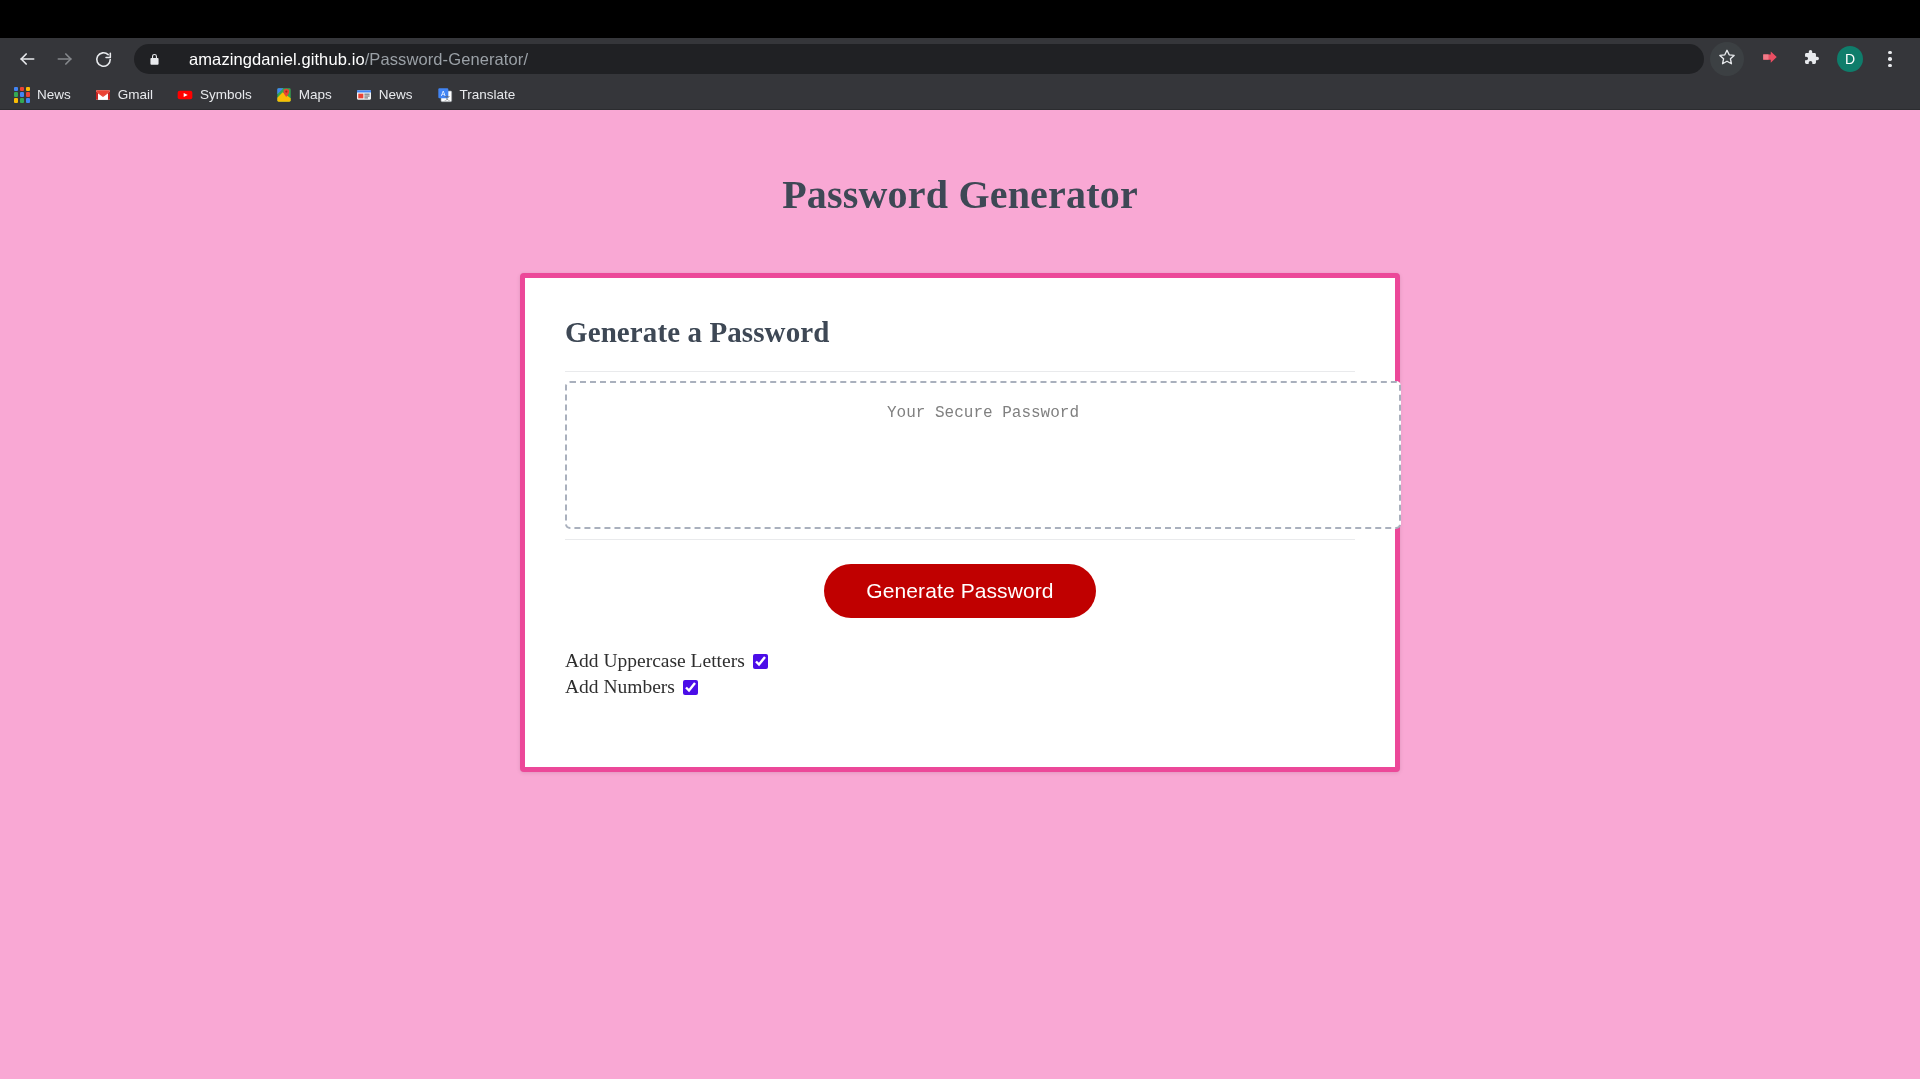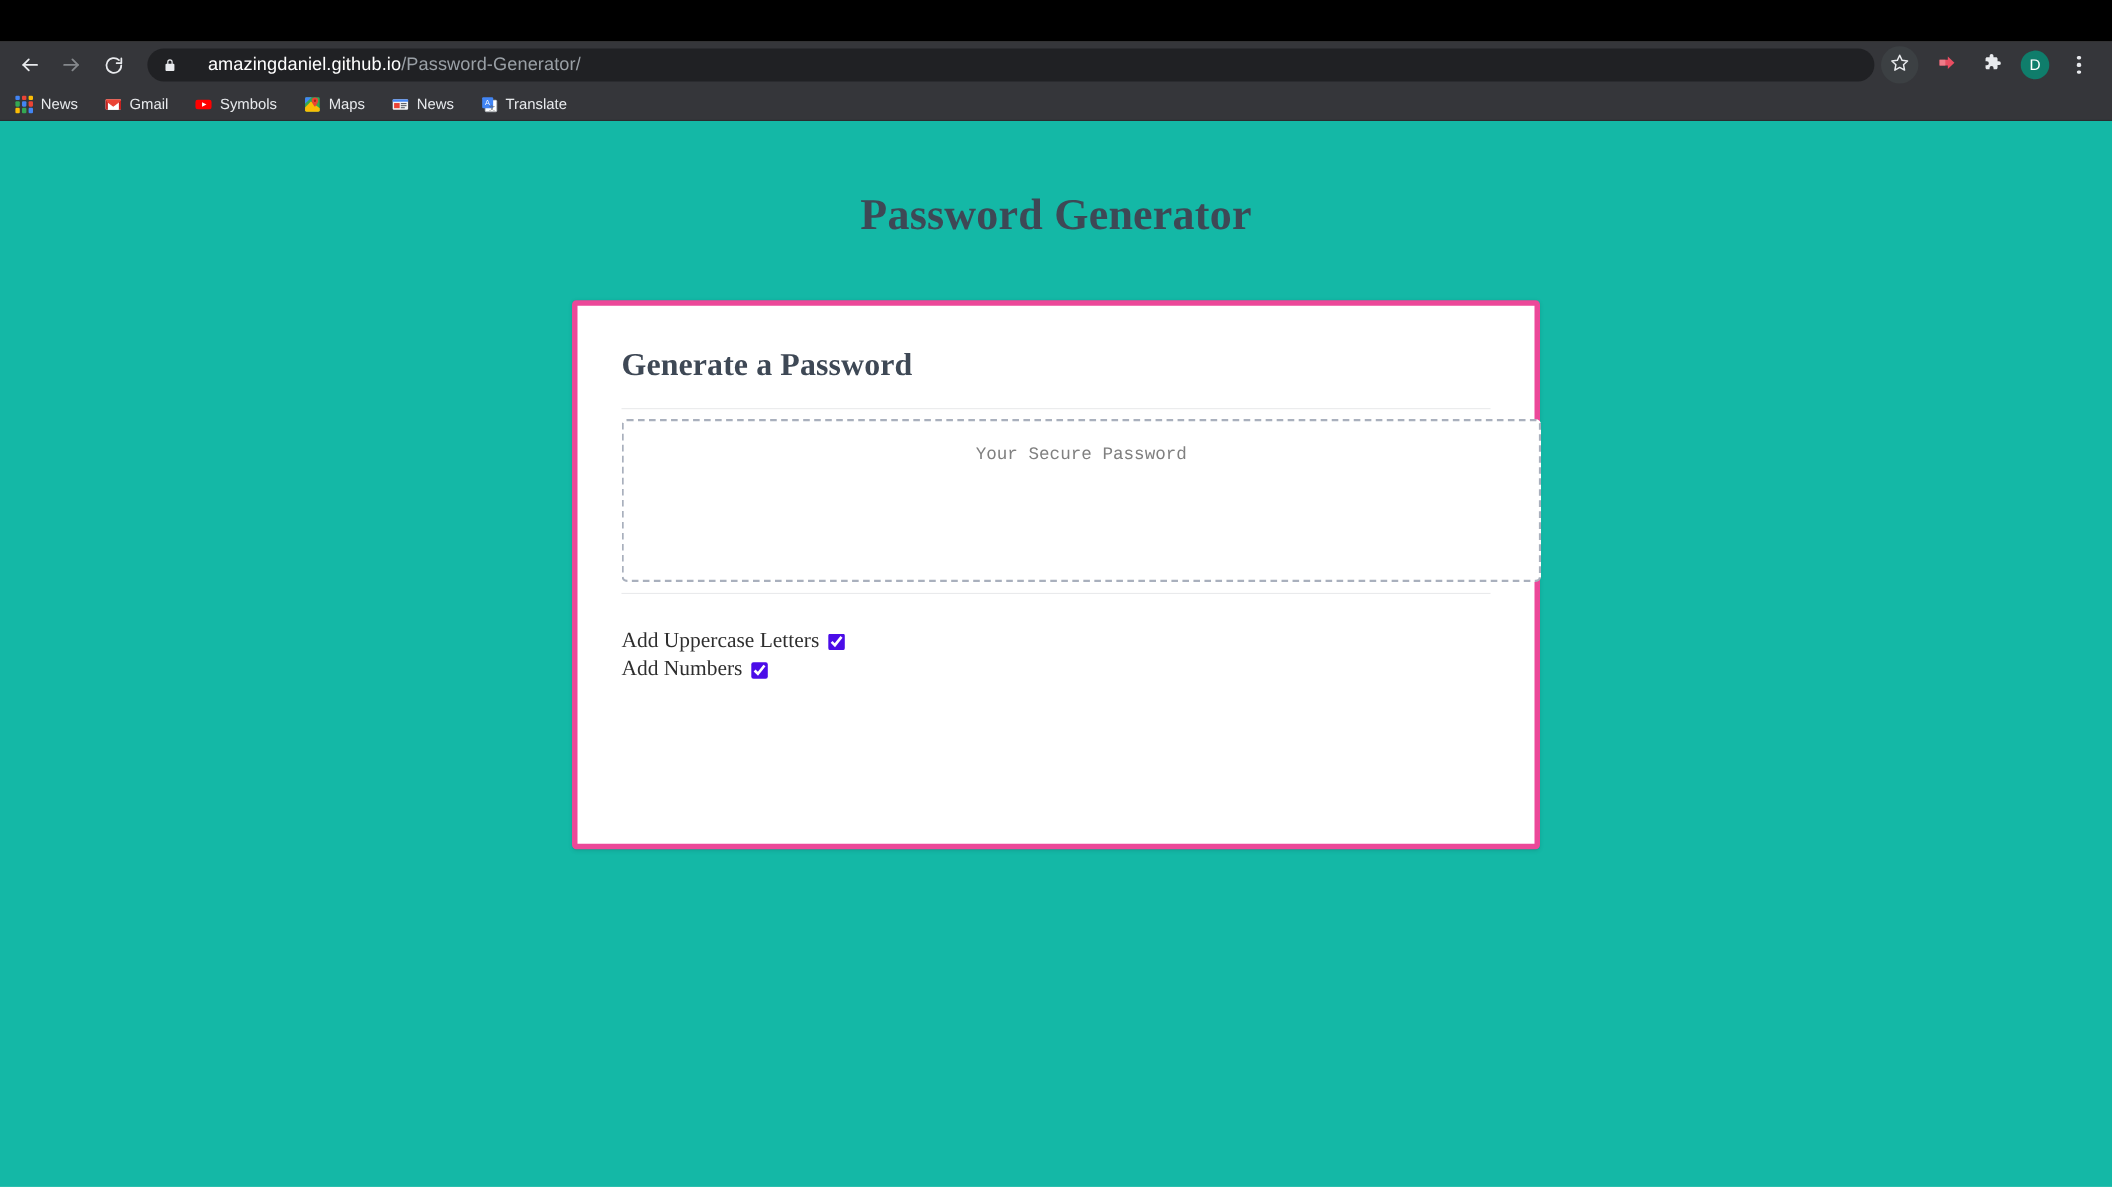--- a/index.html
+++ b/index.html
@@ -108,21 +108,21 @@
 
   
   .apps-grid { width:16px; height:16px; display:grid; grid-template-columns: repeat(3,1fr);
                grid-template-rows: repeat(3,1fr); gap:1.5px; }
   .apps-grid i { display:block; border-radius:1px; }
 
   
   #page {
     width: 100%;
     height: calc(1080px - 38px - 42px - 31px);
-    background: #14b8a6;
+    background: #f9a8d4;
     overflow: hidden;
     position: relative;
   }
 
   #page-title {
     text-align: center;
     font-family: "Liberation Serif", serif;
     font-weight: bold;
     font-size: 40px;
     color: #3e4855;
@@ -396,20 +396,23 @@
     <div id="card">
 
       <h2 id="card-heading">Generate a Password</h2>
 
       <hr class="rule" id="rule-top">
 
       <textarea id="password-output" placeholder="Your Secure Password" style=""></textarea>
 
       <hr class="rule" id="rule-bottom">
 
+      <div id="generate-row">
+        <button id="generate-btn">Generate Password</button>
+      </div>
 
       <div id="options">
 
         <div class="spacer-2"></div>
 
         <div class="opt-row">
           <span class="opt-label">Add Uppercase Letters</span>
           <input type="checkbox" checked="" style="">
         </div>
         <div class="spacer-2"></div>

